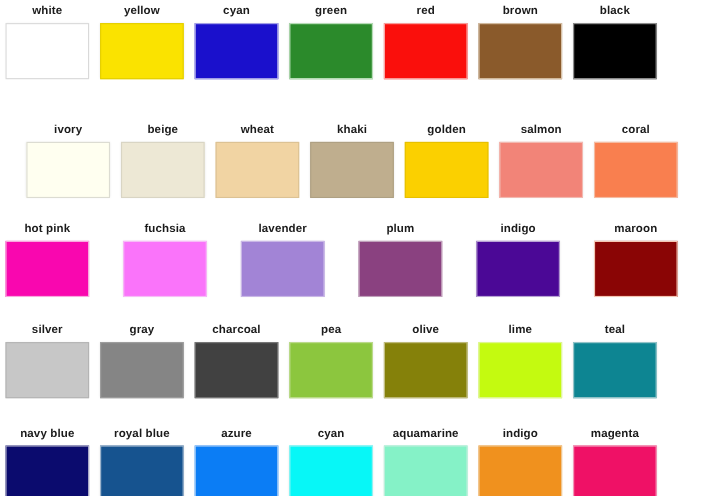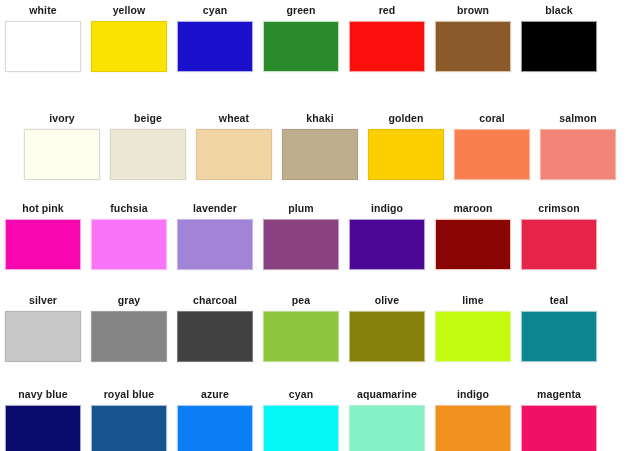--- a/index.html
+++ b/index.html
@@ -58,21 +58,21 @@
     width: 76px;
     height: 51px;
     box-sizing: border-box;
     border: 1px solid rgba(0, 0, 0, 0.16);
     box-shadow: 0 0 2px rgba(0, 0, 0, 0.10);
   }
 
   
   .row-0 { top: 4px; }
   .row-1 { top: 112px; justify-content: center; }
-  .row-2 { top: 202px; }
+  .row-2 { top: 202px; gap: 21px; }
   .row-3 { top: 294px; }
   .row-4 { top: 388px; }
 </style>
 </head>
 <body>
 
 <div id="chart">
 
   <div class="swatch-row row-0">
       <div class="swatch-cell">
@@ -119,27 +119,27 @@
       </div>
       <div class="swatch-cell">
         <div class="swatch-label">khaki</div>
         <div class="swatch-chip" style="background-color: rgb(191, 174, 142); border-color: rgb(174, 160, 131);"></div>
       </div>
       <div class="swatch-cell">
         <div class="swatch-label">golden</div>
         <div class="swatch-chip" style="background-color: rgb(251, 208, 0); border-color: rgb(231, 192, 0);"></div>
       </div>
       <div class="swatch-cell">
+        <div class="swatch-label">salmon</div>
+        <div class="swatch-chip" style="background-color: rgb(242, 132, 120); border-color: rgb(242, 184, 176);"></div>
+      </div>
+      <div class="swatch-cell">
         <div class="swatch-label">coral</div>
         <div class="swatch-chip" style="background-color: rgb(249, 127, 79); border-color: rgb(245, 187, 161);"></div>
       </div>
-      <div class="swatch-cell">
-        <div class="swatch-label">salmon</div>
-        <div class="swatch-chip" style="background-color: rgb(242, 132, 120); border-color: rgb(242, 184, 176);"></div>
-      </div>
     </div>
   <div class="swatch-row row-2">
       <div class="swatch-cell">
         <div class="swatch-label">hot pink</div>
         <div class="swatch-chip" style="background-color: rgb(249, 7, 175); border-color: rgb(249, 168, 222);"></div>
       </div>
       <div class="swatch-cell">
         <div class="swatch-label">fuchsia</div>
         <div class="swatch-chip" style="background-color: rgb(250, 116, 250); border-color: rgb(247, 189, 247);"></div>
       </div>

